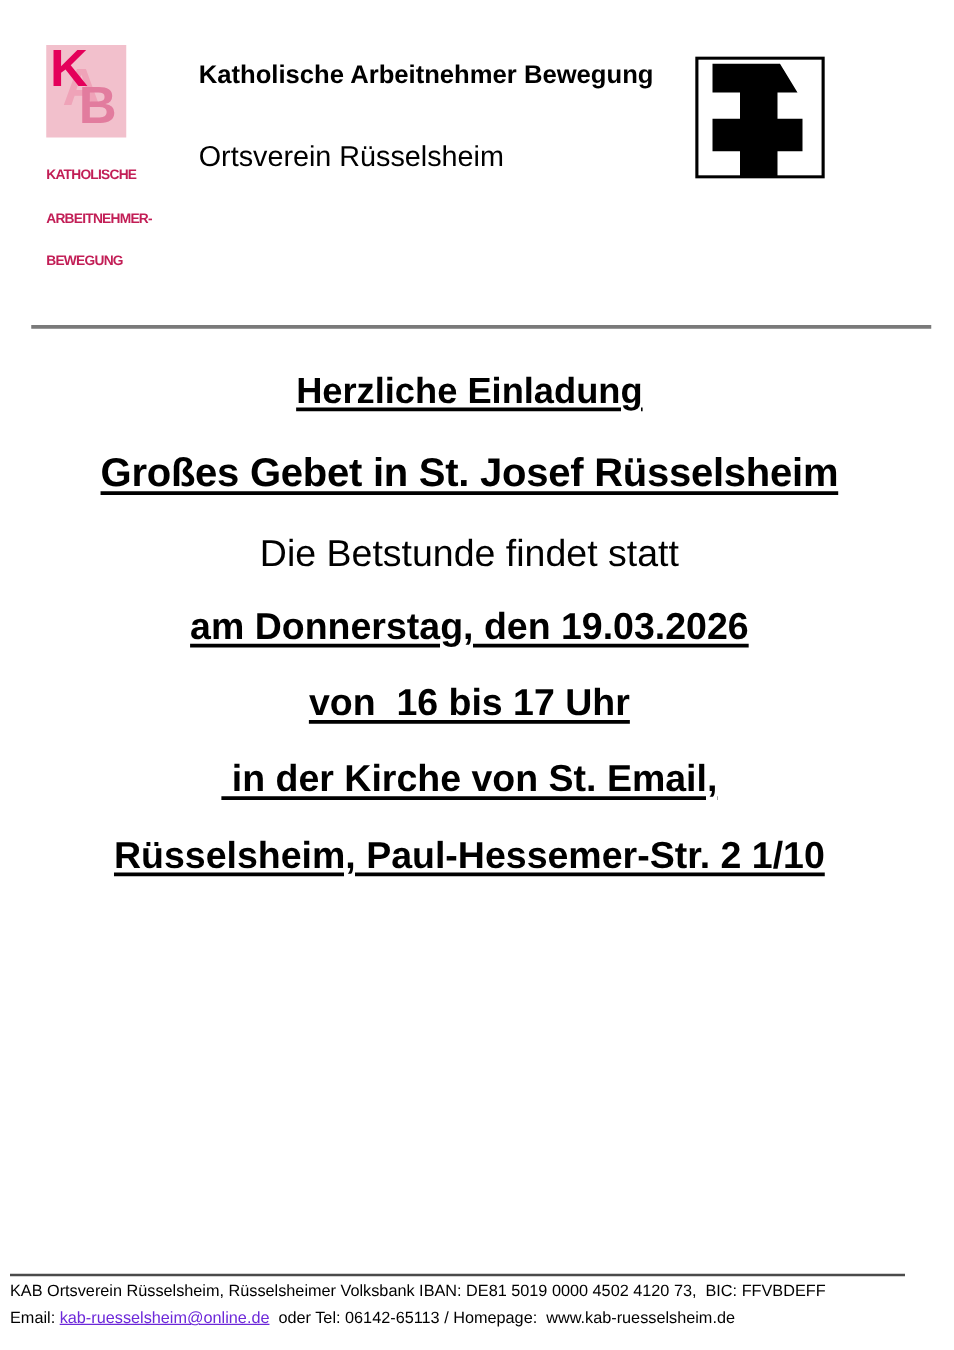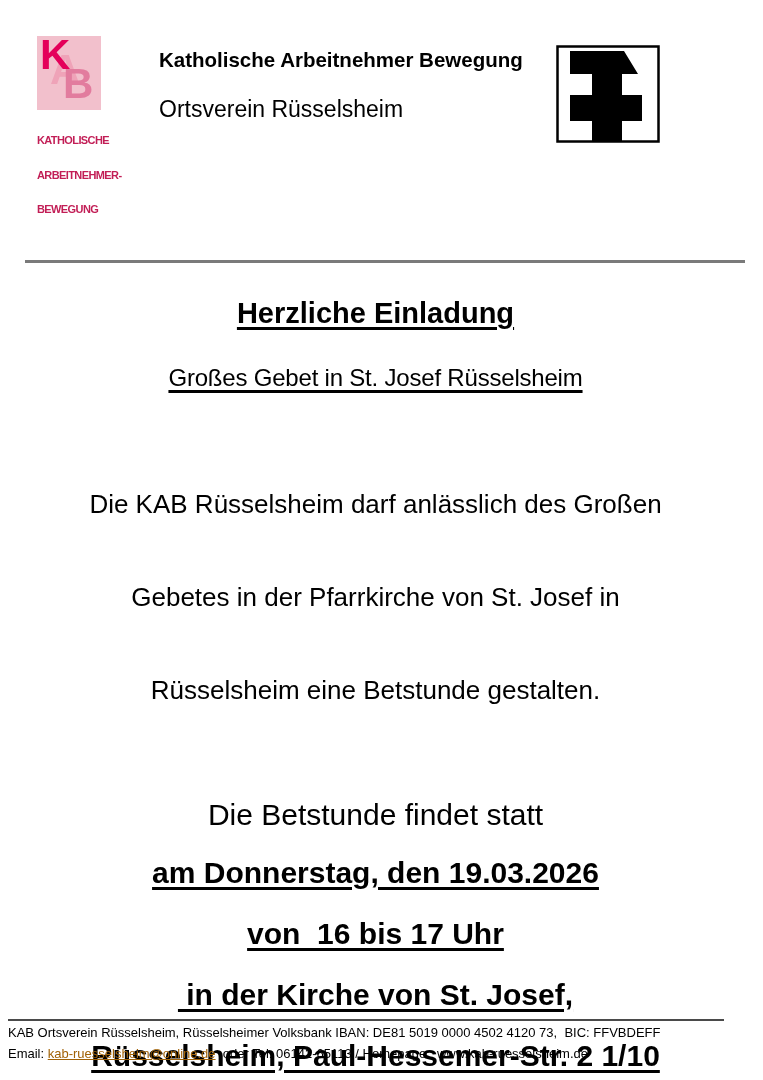--- a/index.html
+++ b/index.html
@@ -24,42 +24,42 @@
   .kl { position:absolute; font-weight:bold; font-size:42px; line-height:1; }
   .kl-k { top:-2px; left:3px;  color:#e4005a; z-index:3; }
   .kl-a { top:13px; left:13px; color:#efa3b8; z-index:1; }
   .kl-b { top:27px; left:26px; color:#e27c9e; z-index:2; }
   .kab-caption {
     margin-top:2px; font-size:11px; font-weight:bold;
     color:#c21e56; line-height:1.05; letter-spacing:-0.6px; white-space:pre;
   }
   .header-text { flex:1 1 auto; text-align:left; padding-top:12px; padding-left:58px; }
   .org-name { font-weight:bold; font-size:20.5px; line-height:24px; white-space:pre; }
-  .org-sub  { font-size:23px; line-height:26px; margin-top:24px; white-space:pre; }
+  .org-sub  { font-size:23px; line-height:26px; margin-top:40px; white-space:pre; }
   .cross-logo { flex:0 0 104px; margin-top:9px; }
 
   .divider { height:3px; background:#7a7a7a; margin:21px 18px 0 25px; }
 
   
   main { padding:0 40px 0 28px; text-align:center; }
   main > div { white-space:pre; }
   .u { text-decoration:underline; text-decoration-thickness:3px; text-underline-offset:4px; }
   .h1 { margin-top:33px; font-size:29px; font-weight:bold; line-height:34px; }
-  .h2 { margin-top:29px; font-size:24px; font-weight:normal; line-height:38px; letter-spacing:-0.2px; }
+  .h2 { margin-top:29px; font-size:32px; font-weight:bold; line-height:38px; letter-spacing:-0.2px; }
   .intro { margin-top:30px; font-size:26px; line-height:31px; }
   .lead { margin-top:29px; font-size:30px; line-height:35px; }
   .big  { font-size:30px; font-weight:bold; line-height:35px; }
   .mt { margin-top:23px; }
   .mt2 { margin-top:26px; }
 
   
   footer { position:absolute; top:1019px; left:8px; width:716px; }
   .footer-rule { border-top:2px solid #4a4a4a; }
   .footer-text { margin-top:3px; font-size:13px; line-height:18px; white-space:pre; }
-  .email { color:#a16207; text-decoration:underline; }
+  .email { color:#6d28d9; text-decoration:underline; }
 </style>
 </head>
 <body>
 
 <div class="page">
 
   <header class="letterhead">
     <div class="kab-logo">
       <div class="kab-box">
         <span class="kl kl-a">A</span>
@@ -83,30 +83,25 @@
       <path d="M14 6 H68 L82 29 H66 V50 H86 V76 H66 V96 H36 V76 H14 V50 H36 V29 H14 Z" fill="#000000"></path>
     </svg>
   </header>
 
   <div class="divider"></div>
 
   <main>
     <div class="h1 u">Herzliche Einladung</div>
     <div class="h2 u">Großes Gebet in St. Josef Rüsselsheim</div>
 
-    <div class="intro">
-      <div>Die KAB Rüsselsheim darf anlässlich des Großen</div>
-      <div>Gebetes in der Pfarrkirche von St. Josef in</div>
-      <div>Rüsselsheim eine Betstunde gestalten.</div>
-    </div>
 
     <div class="lead">Die Betstunde findet statt</div>
     <div class="big u mt">am Donnerstag, den 19.03.2026</div>
     <div class="big u mt2">von  16 bis 17 Uhr</div>
-    <div class="big u mt2"> in der Kirche von St. Josef,</div>
+    <div class="big u mt2"> in der Kirche von St. Email,</div>
     <div class="big u mt2">Rüsselsheim, Paul-Hessemer-Str. 2 1/10</div>
 
   </main>
 
   <footer>
     <div class="footer-rule"></div>
     <div class="footer-text">KAB Ortsverein Rüsselsheim, Rüsselsheimer Volksbank IBAN: DE81 5019 0000 4502 4120 73,  BIC: FFVBDEFF</div>
     <div class="footer-text"><span>Email: </span><a class="email" href="#">kab-ruesselsheim@online.de</a><span>  oder Tel: 06142-65113 / Homepage:  www.kab-ruesselsheim.de</span></div>
   </footer>
 

